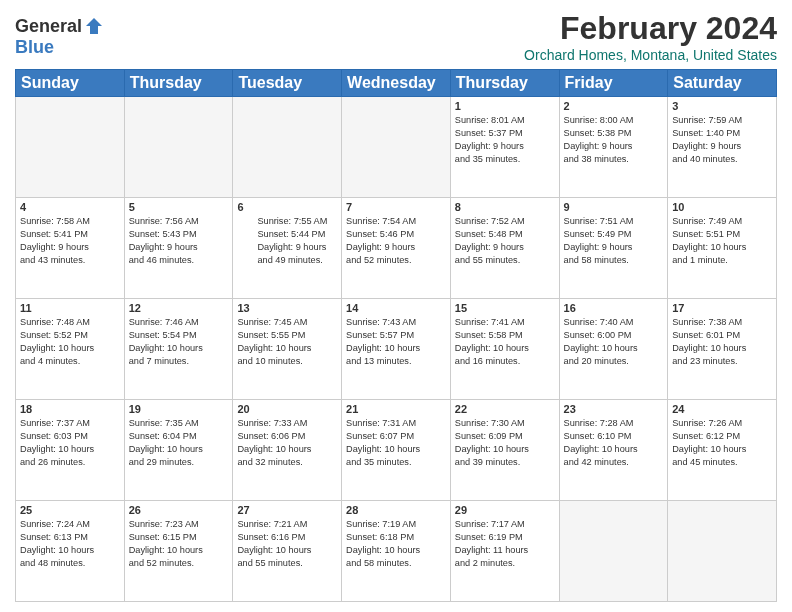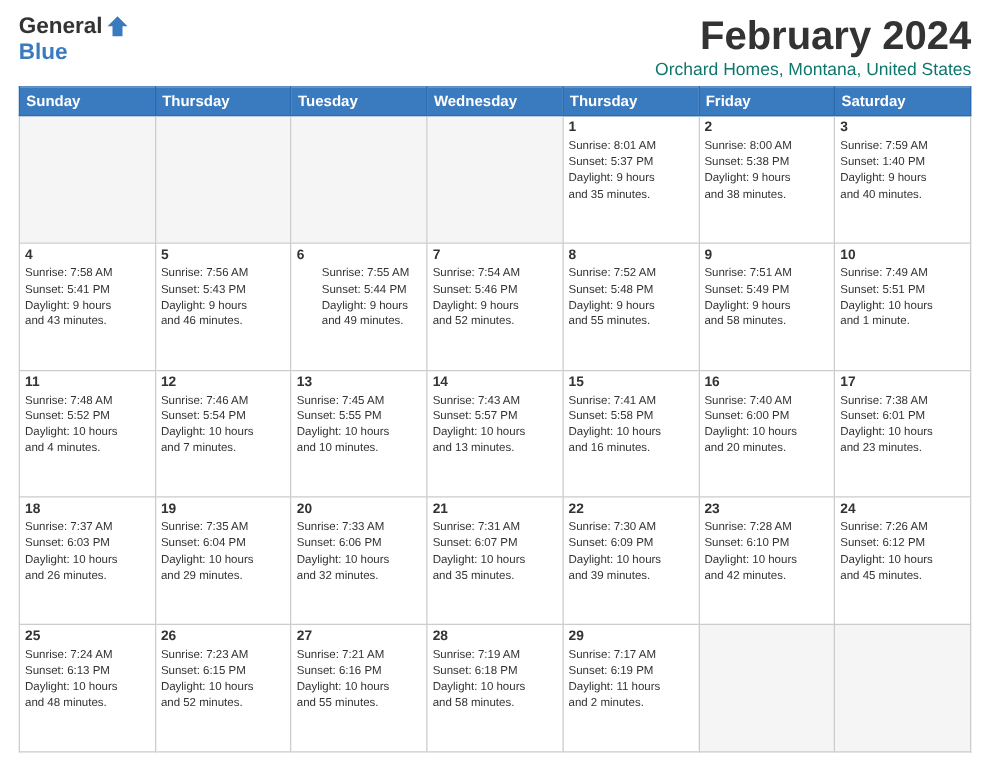--- a/index.html
+++ b/index.html
@@ -12,21 +12,21 @@
     }
     .page {
       width: 792px;
       height: 612px;
       padding: 10px 15px;
       display: flex;
       flex-direction: column;
     }
     .header {
       display: flex;
-      align-items: flex-start;
+      align-items: center;
       justify-content: space-between;
       margin-bottom: 6px;
     }
     .logo {
       display: flex;
       flex-direction: column;
       align-items: flex-start;
     }
     .logo-text {
       display: flex;
@@ -64,21 +64,21 @@
       border: 1px solid #ccc;
       border-collapse: collapse;
       width: 100%;
       table-layout: fixed;
     }
     .calendar th {
       background-color: #3a7abf;
       color: white;
       text-align: left;
       padding: 4px 5px;
-      font-size: 12px;
+      font-size: 16px;
       border: 1px solid #2a6aaf;
     }
     .calendar td {
       border: 1px solid #ccc;
       vertical-align: top;
       padding: 3px 4px;
       font-size: 9.5px;
       color: #333;
       height: 88px;
     }

